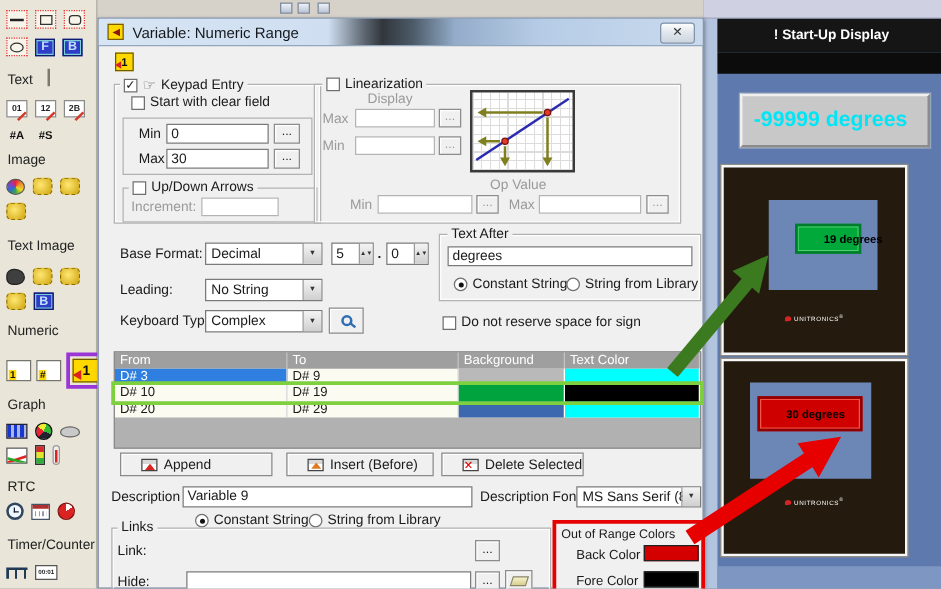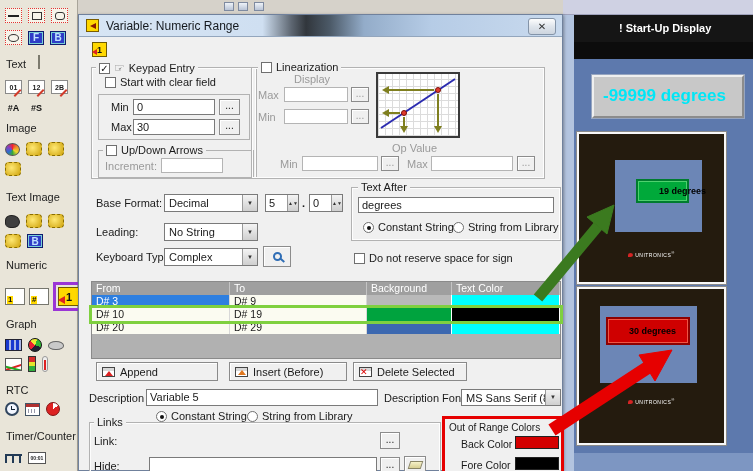--- a/index.html
+++ b/index.html
@@ -92,21 +92,21 @@
 
   
   #rngtable { left:12px; top:266px; width:470px; height:78px; border:1px solid #8a8a8a; background:#b1b1b1; }
   .thead { position:absolute; left:0; top:0; width:468px; height:13px; background:#9f9f9f; color:#fff; font-size:10.5px; }
   .th { position:absolute; top:0; height:13px; line-height:13px; padding-left:4px; border-right:1px solid #c4c4c4; overflow:hidden; }
   .tr { position:absolute; left:0; width:468px; height:13px; background:#fbfbf1; }
   .td { position:absolute; top:0; height:13px; line-height:13px; padding-left:4px; font-size:10.5px; border-right:1px solid #d8d8d8; overflow:hidden; white-space:nowrap; }
   .tdc { padding:0; border-right:1px solid #fff; }
   .selcell { background:#2e7fe0; color:#fff; }
   .hlrow { outline:3px solid #7fd03f; z-index:3; }
-  .wbtn { position:absolute; height:19px; background:#f0f0f0; border:1px solid #8a8a8a; box-shadow:inset 1px 1px 0 #fff; display:flex; align-items:center; justify-content:flex-start; padding-left:5px; gap:5px; font-size:11px; cursor:pointer; }
+  .wbtn { position:absolute; height:19px; background:#f0f0f0; border:1px solid #8a8a8a; box-shadow:inset 1px 1px 0 #fff; display:flex; align-items:center; justify-content:flex-start; padding-left:16px; gap:5px; font-size:11px; cursor:pointer; }
   .bico { display:inline-block; width:13px; height:10px; border:1px solid #444; background:linear-gradient(#d8d8d8 0 3px,#fff 3px); position:relative; }
   .bico.redw::after { content:""; position:absolute; left:2px; bottom:0; border-left:4px solid transparent; border-right:4px solid transparent; border-bottom:5px solid #d22; }
   .bico.orangew::after { content:""; position:absolute; left:2px; top:2px; border-left:4px solid transparent; border-right:4px solid transparent; border-bottom:5px solid #e07820; }
   .bico.delx::after { content:"✕"; position:absolute; left:0px; top:-1px; color:#d00; font-size:9px; font-weight:bold; }
   .swatch { position:absolute; border:1px solid #222; }
   #oorbox { position:absolute; border:3px solid #e60000; background:#f0f0f0; }
 
   
   #rpanel { left:563px; top:0; width:190px; height:471px; background:#5d79ad; }
   #lavstrip { left:0; top:0; width:190px; height:15px; background:#cfd1e3; border-bottom:1px solid #9fa2bc; }
@@ -431,21 +431,21 @@
       <span class="bico orangew"></span>
         <span>Insert (Before)</span>
     </div>
     <div class="wbtn" style="left:274px; top:347px; width:114px">
       <span class="bico delx"></span>
         <span>Delete Selected</span>
     </div>
 
     
     <span class="lab" style="left:10px; top:377px">Description :</span>
-    <span class="fld" style="left:67px; top:374px; width:232px; height:17px">Variable 5</span>
+    <span class="fld" style="left:67px; top:374px; width:232px; height:17px">Variable 9</span>
     <span class="lab" style="left:305px; top:377px">Description Font:</span>
     <div class="dd" style="left:382px; top:374px; width:100px; height:17px">
       <span class="ddval">MS Sans Serif (8)</span>
         <span class="ddbtn" style="line-height:15px">▼</span>
     </div>
     <div class="gcap" style="left:74px; top:395px; background:transparent; position:absolute">
       <span class="rad sel"></span>
       <span>Constant String</span>
     </div>
     <div class="gcap" style="left:165px; top:395px; background:transparent; position:absolute">

